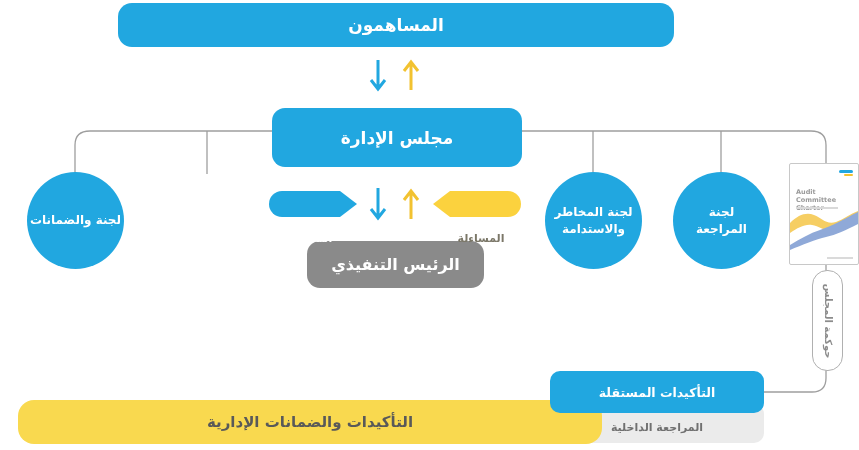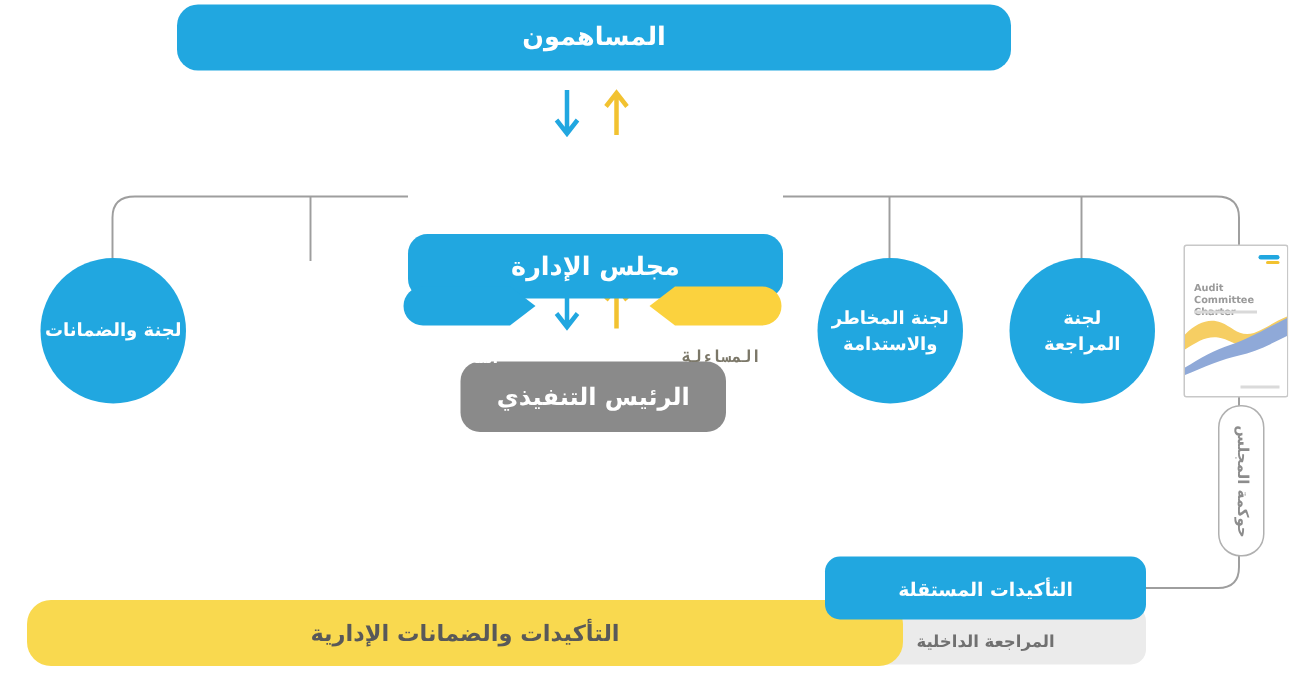--- a/index.html
+++ b/index.html
@@ -13,41 +13,41 @@
   }
   html,body{margin:0;padding:0;background:#fff;}
   body{font-family:"DejaVu Sans","Liberation Sans",sans-serif;}
   .canvas{position:relative;width:859px;height:450px;background:#fff;overflow:hidden;}
   svg.layer{position:absolute;left:0;top:0;width:859px;height:450px;z-index:1;}
 
   .node{position:absolute;display:flex;align-items:center;justify-content:center;
         color:#fff;font-weight:bold;text-align:center;z-index:2;}
   .blue-box{background:var(--blue);}
   .shareholders{left:118px;top:3px;width:556px;height:44px;border-radius:14px;font-size:17px;}
-  .board{left:272px;top:108px;width:250px;height:43px;border-radius:13px;font-size:17px;margin-top:48px;}
+  .board{left:272px;top:108px;width:250px;height:59px;border-radius:13px;font-size:17px;}
   .ceo{left:307px;top:241px;width:177px;height:47px;border-radius:13px;
        background:var(--ceo_gray);font-size:16px;}
 
   .circle{position:absolute;width:97px;height:97px;border-radius:50%;background:var(--blue);
           display:flex;align-items:center;justify-content:center;z-index:2;}
   .circle .circle-label{color:#fff;font-weight:bold;font-size:12px;line-height:1.35;
           text-align:center;white-space:pre-line;}
   .c1{left:27px;top:172px;}
   .c2{left:159px;top:172px;}
   .c3{left:545px;top:172px;}
   .c4{left:673px;top:172px;}
 
   .tag{position:absolute;width:90px;height:28px;z-index:3;}
   .tag svg{position:absolute;left:0;top:0;width:90px;height:28px;}
   .tag .tag-label{position:absolute;inset:0;display:flex;align-items:center;justify-content:center;
        font-size:11px;font-weight:bold;margin-top:48px;}
   .delegation{left:268px;top:190px;}
   .delegation .tag-label{color:#fff;padding-right:8px;}
   .accountability{left:432px;top:190px;}
-  .accountability .tag-label{color:#7B7768;padding-left:8px;font-family:Liberation Mono, monospace;}
+  .accountability .tag-label{color:#7B7768;padding-left:8px;}
 
   .doc{position:absolute;left:789px;top:163px;width:68px;height:100px;background:#fff;
        border:1px solid #C8C8C8;border-radius:2px;z-index:2;}
   .doc-logo{position:absolute;top:6px;right:5px;width:16px;height:7px;}
   .doc-logo .l1{position:absolute;top:0;right:0;width:14px;height:3px;border-radius:2px;background:var(--blue);}
   .doc-logo .l2{position:absolute;top:4px;right:0;width:9px;height:2px;border-radius:1px;background:var(--arrow_yellow);}
   .doc-title{position:absolute;top:24px;left:6px;right:6px;font-size:6.5px;line-height:1.25;
        color:#9A9A9A;font-weight:bold;text-align:left;}
   .doc-subline{position:absolute;top:43px;left:6px;width:42px;height:2px;background:#D9D9D9;}
   .doc-wave{position:absolute;left:0;bottom:14px;width:68px;height:45px;}

